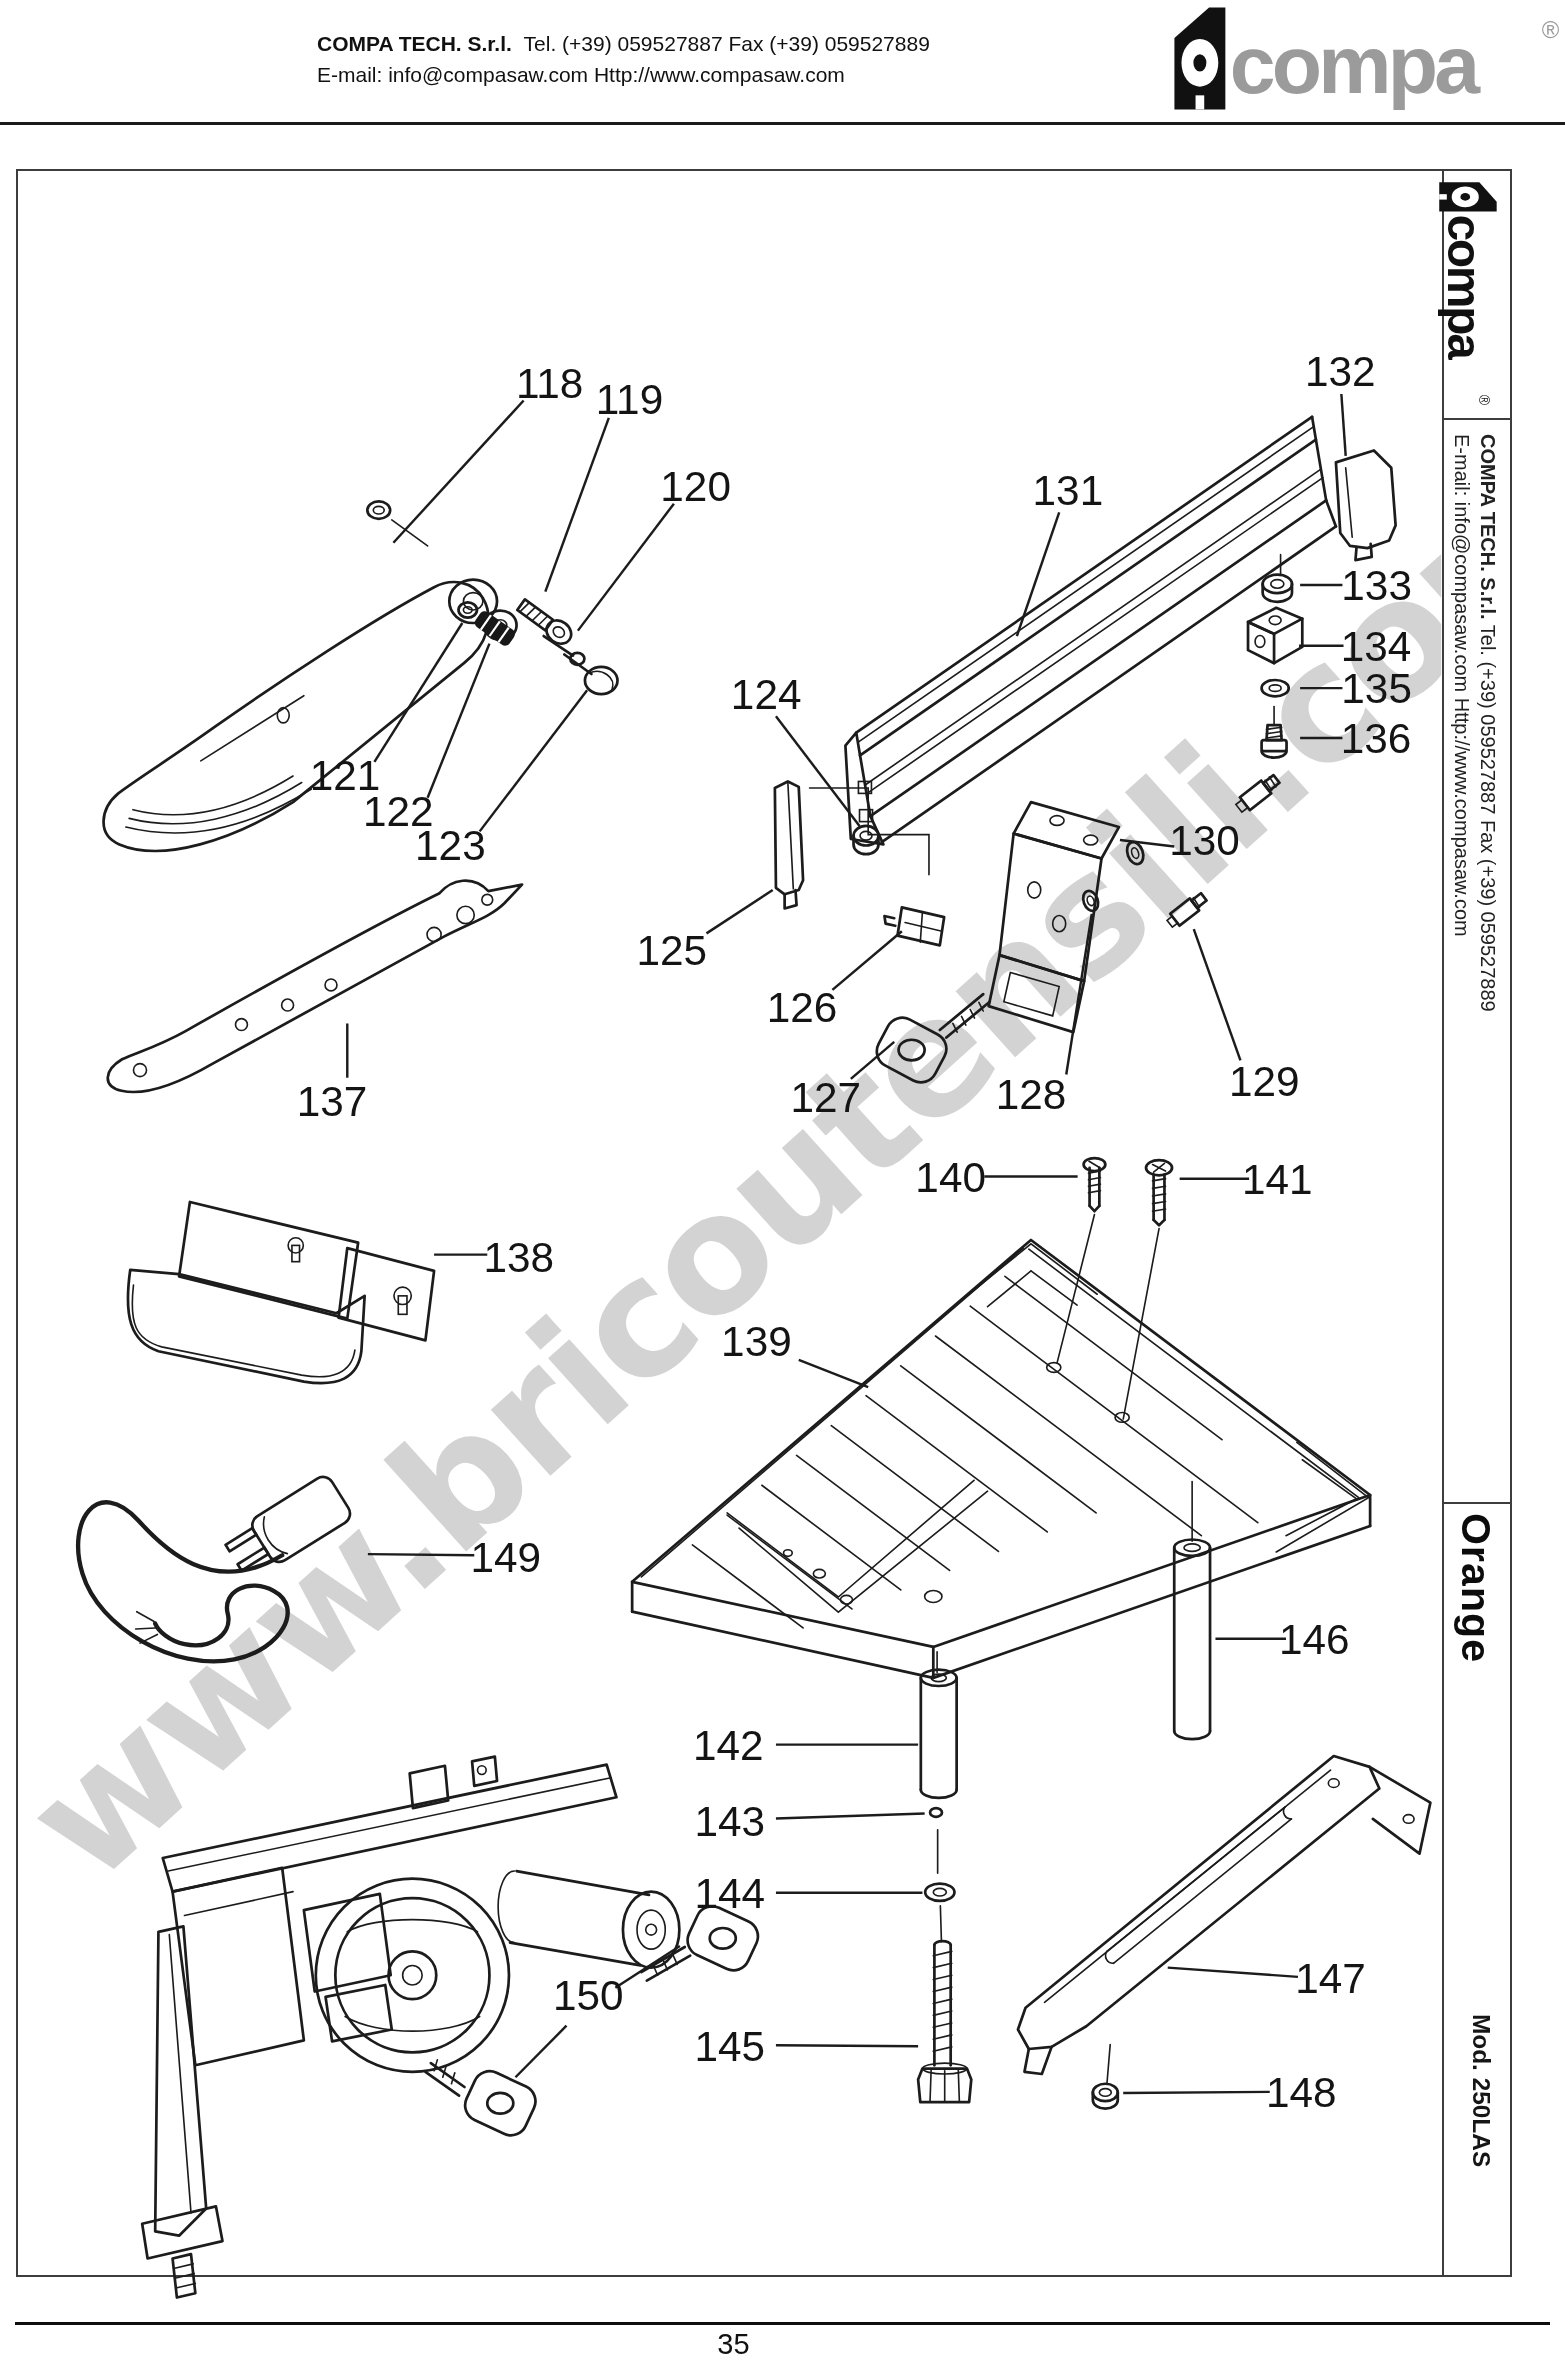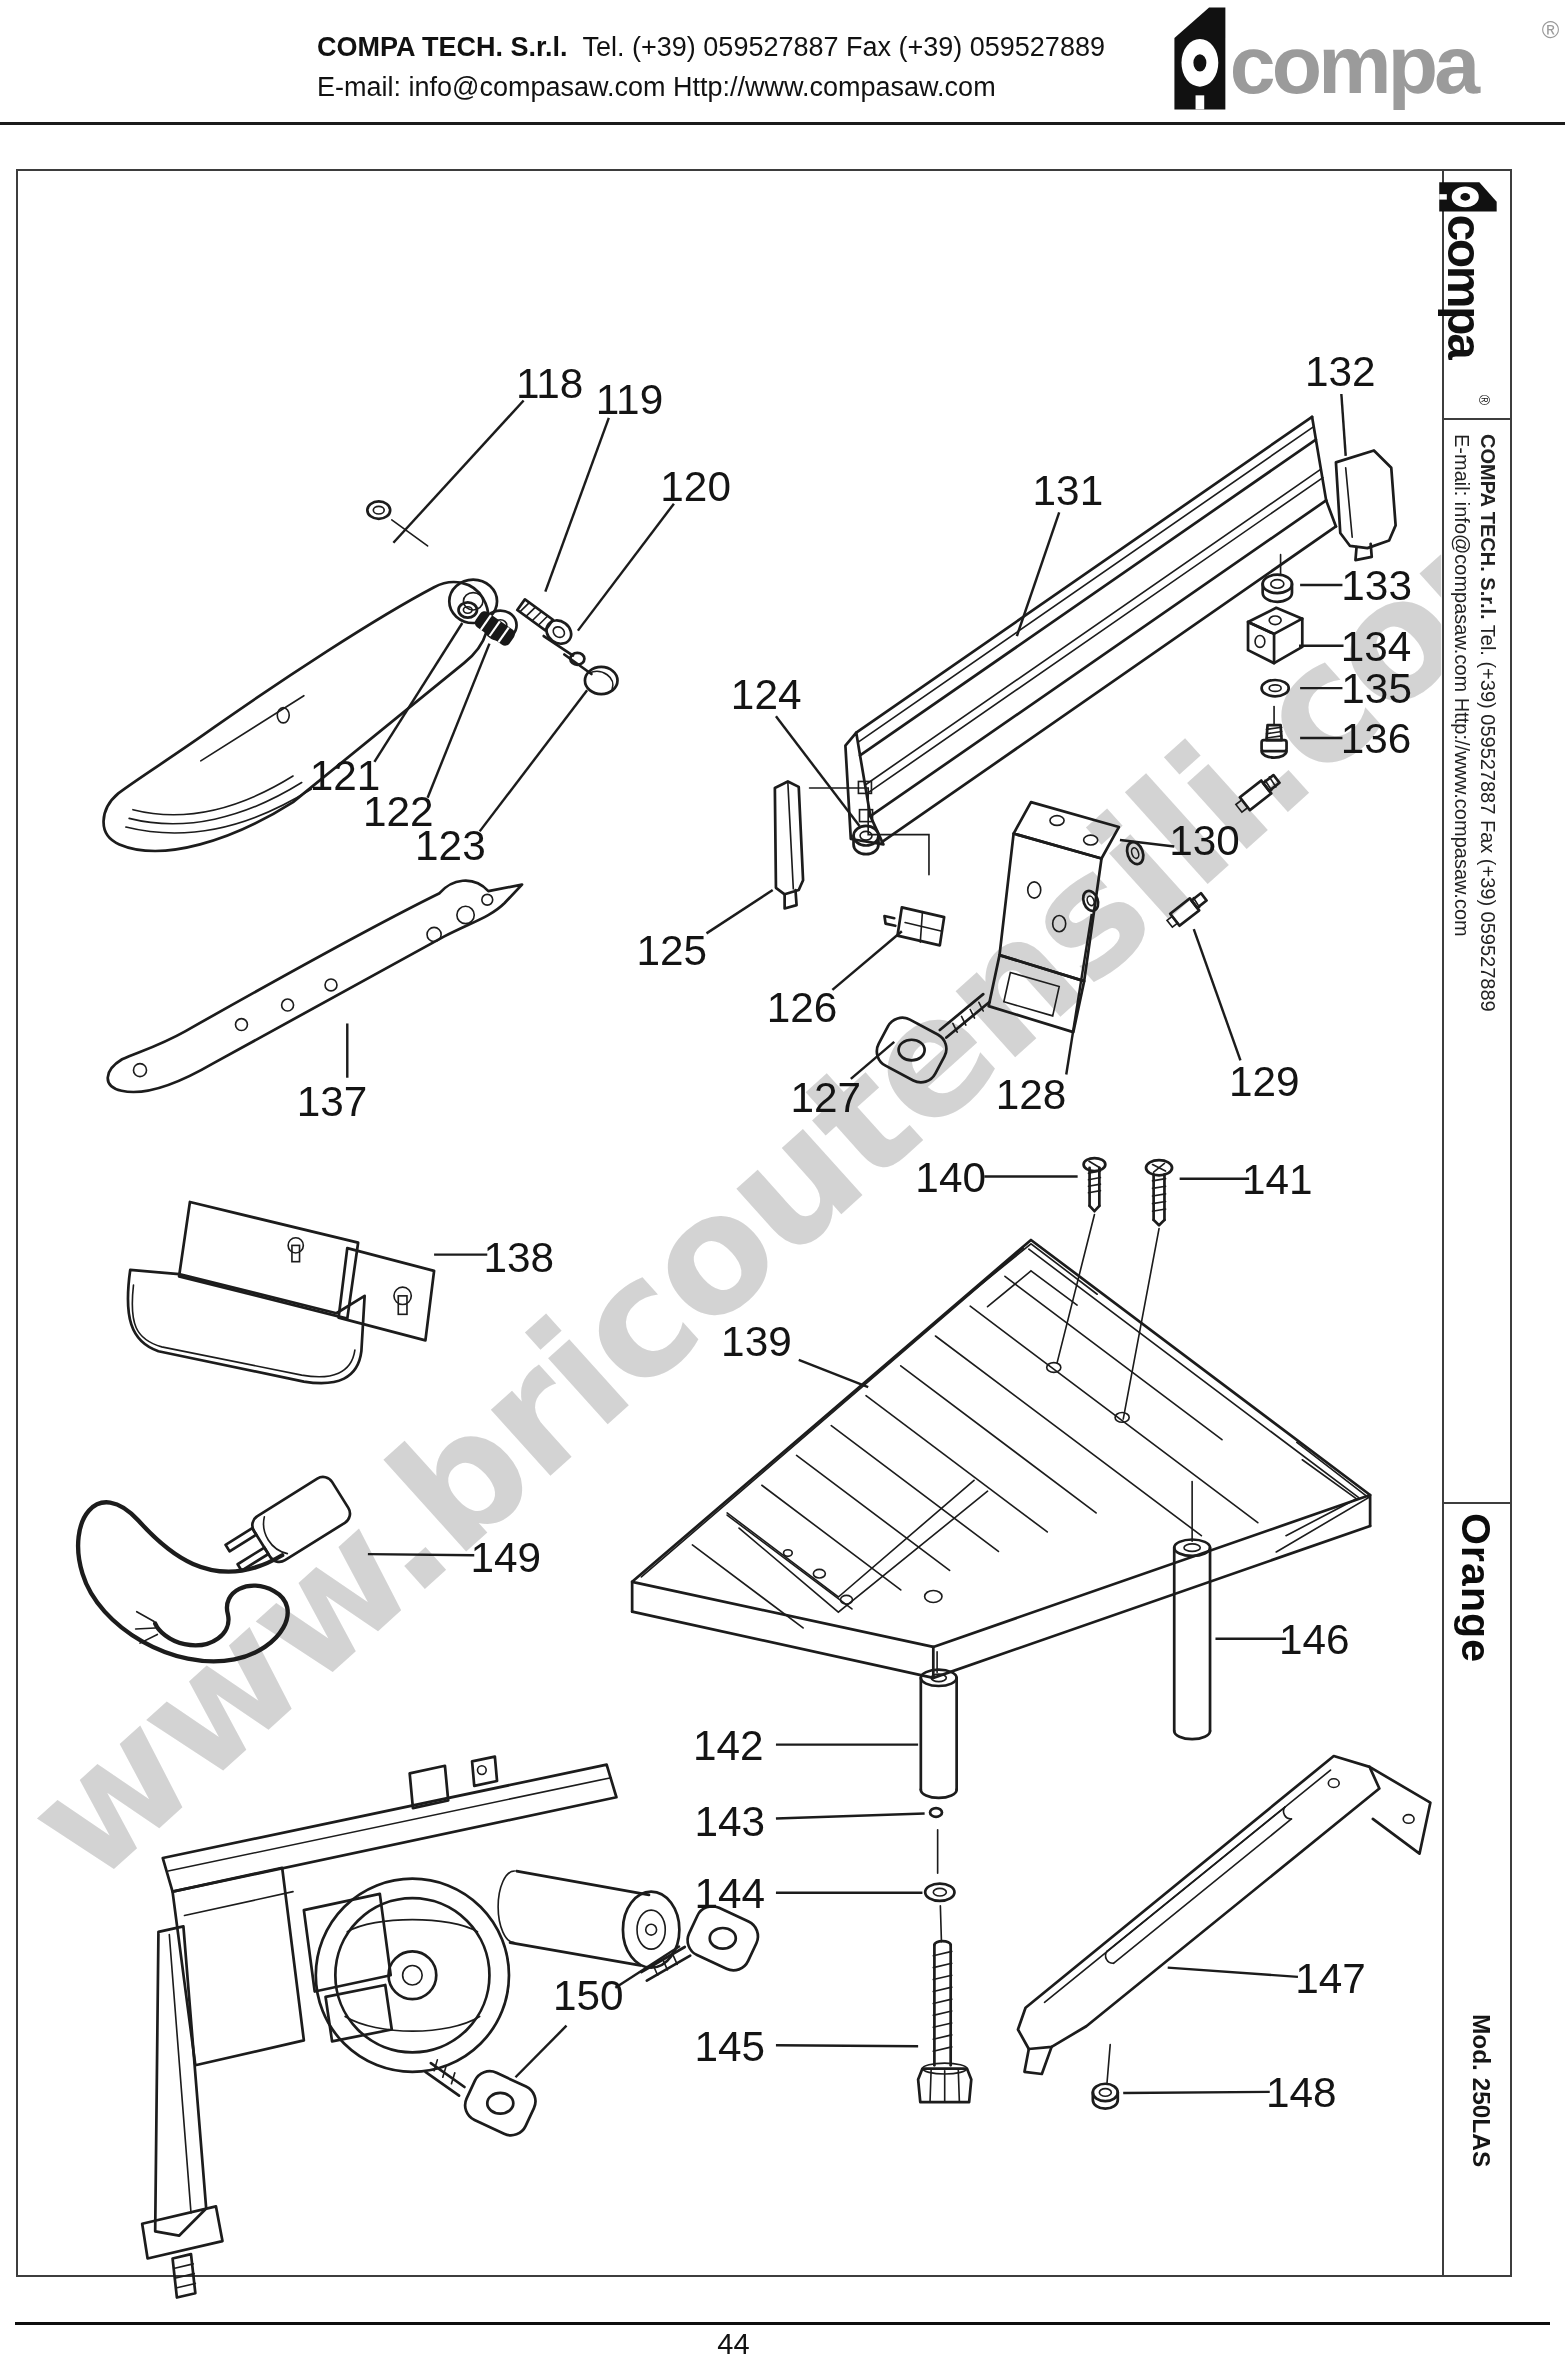--- a/index.html
+++ b/index.html
@@ -1,20 +1,20 @@
 <!DOCTYPE html>
 <html style="font-size:8.7px"><head>
 <meta charset="utf-8">
 <style>
   html,body{margin:0;padding:0;background:#ffffff;}
   #page{position:relative;width:1566px;height:2366px;background:#ffffff;overflow:hidden;
         font-family:"Liberation Sans",sans-serif;color:#111;}
   .abs{position:absolute;}
   
-  #header-text{left:317px;top:28px;font-size:27px;line-height:1.48;white-space:nowrap;}
+  #header-text{left:317px;top:28px;font-size:21px;line-height:1.48;white-space:nowrap;}
   #header-rule{left:0;top:122px;width:1566px;height:3.3px;background:#1b1b1b;}
   #logo-hdr{left:1169px;top:4.3px;width:401px;height:109px;}
   
   #frame{left:16.3px;top:169px;width:1496px;height:2108px;border:2.2px solid #3d3d3d;box-sizing:border-box;}
   .sb-line{background:#3d3d3d;}
   
   .rot{transform-origin:0 0;transform:rotate(90deg);position:absolute;white-space:nowrap;}
   #sb-contact{left:1501px;top:434px;width:760px;font-size:20px;line-height:1.32;color:#222;}
   #sb-orange{left:1499px;top:1513px;width:282px;font-size:41px;font-weight:bold;letter-spacing:1.1px;color:#0c0c0c;}
   #sb-model{left:1495px;top:2014px;width:174px;font-size:24.4px;font-weight:bold;color:#161616;}
@@ -500,16 +500,16 @@
 
   <div class="rot" id="sb-contact">
     <div><b>COMPA TECH. S.r.l.</b><span>  Tel. (+39) 059527887 Fax (+39) 059527889</span></div>
     <div>E-mail: info@compasaw.com Http://www.compasaw.com</div>
   </div>
 
   <div class="rot" id="sb-orange">Orange</div>
   <div class="rot" id="sb-model">Mod. 250LAS</div>
 
   <div class="abs" id="footer-rule"></div>
-  <div class="abs" id="page-num">44</div>
+  <div class="abs" id="page-num">35</div>
 
 </div>
 
 
 </body></html>

